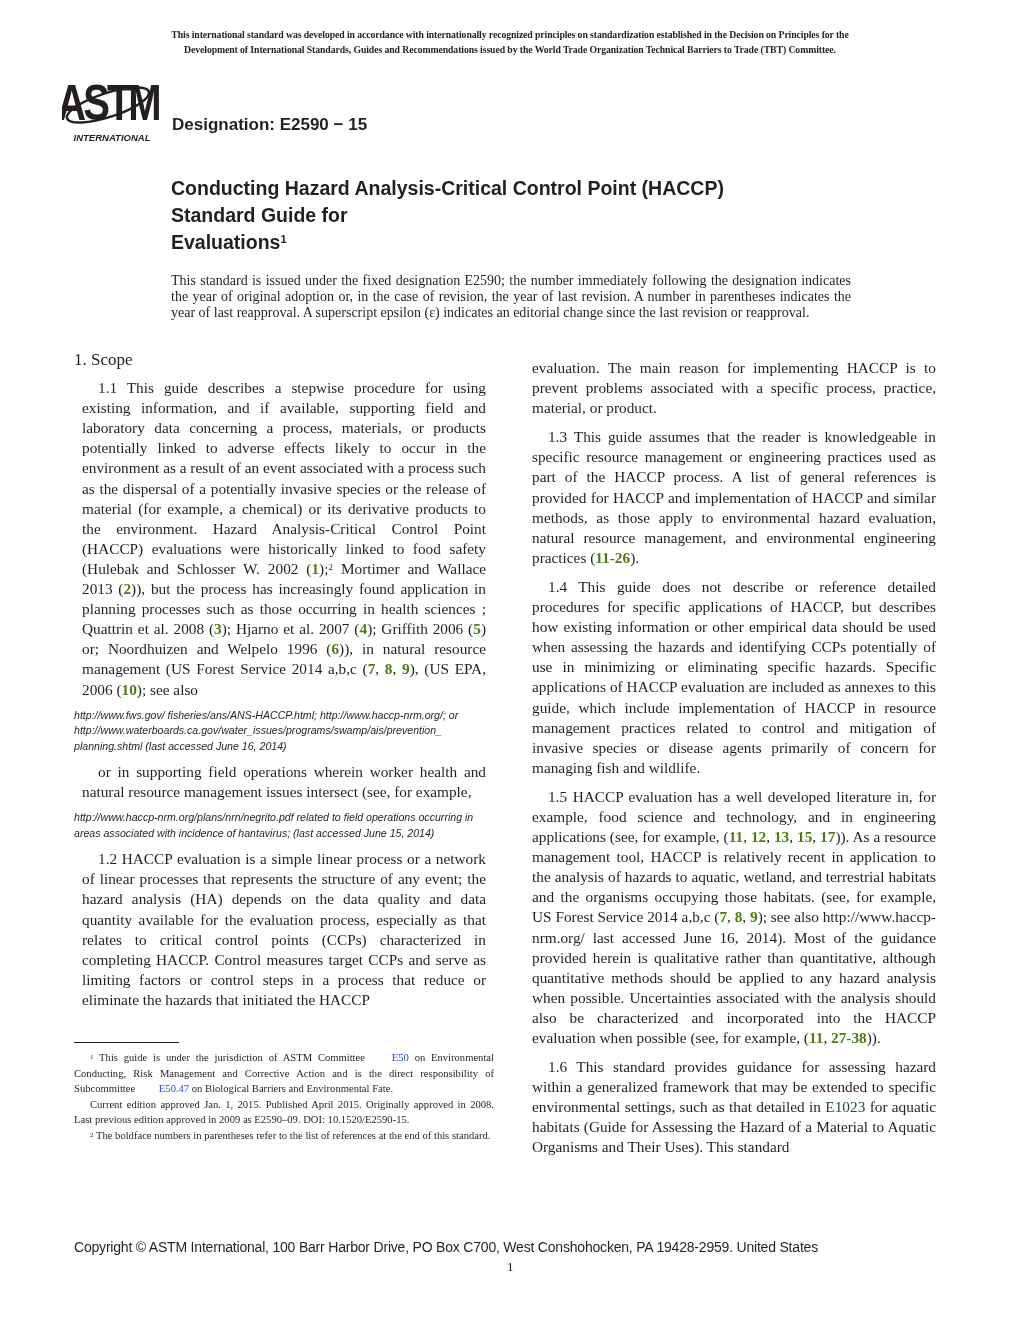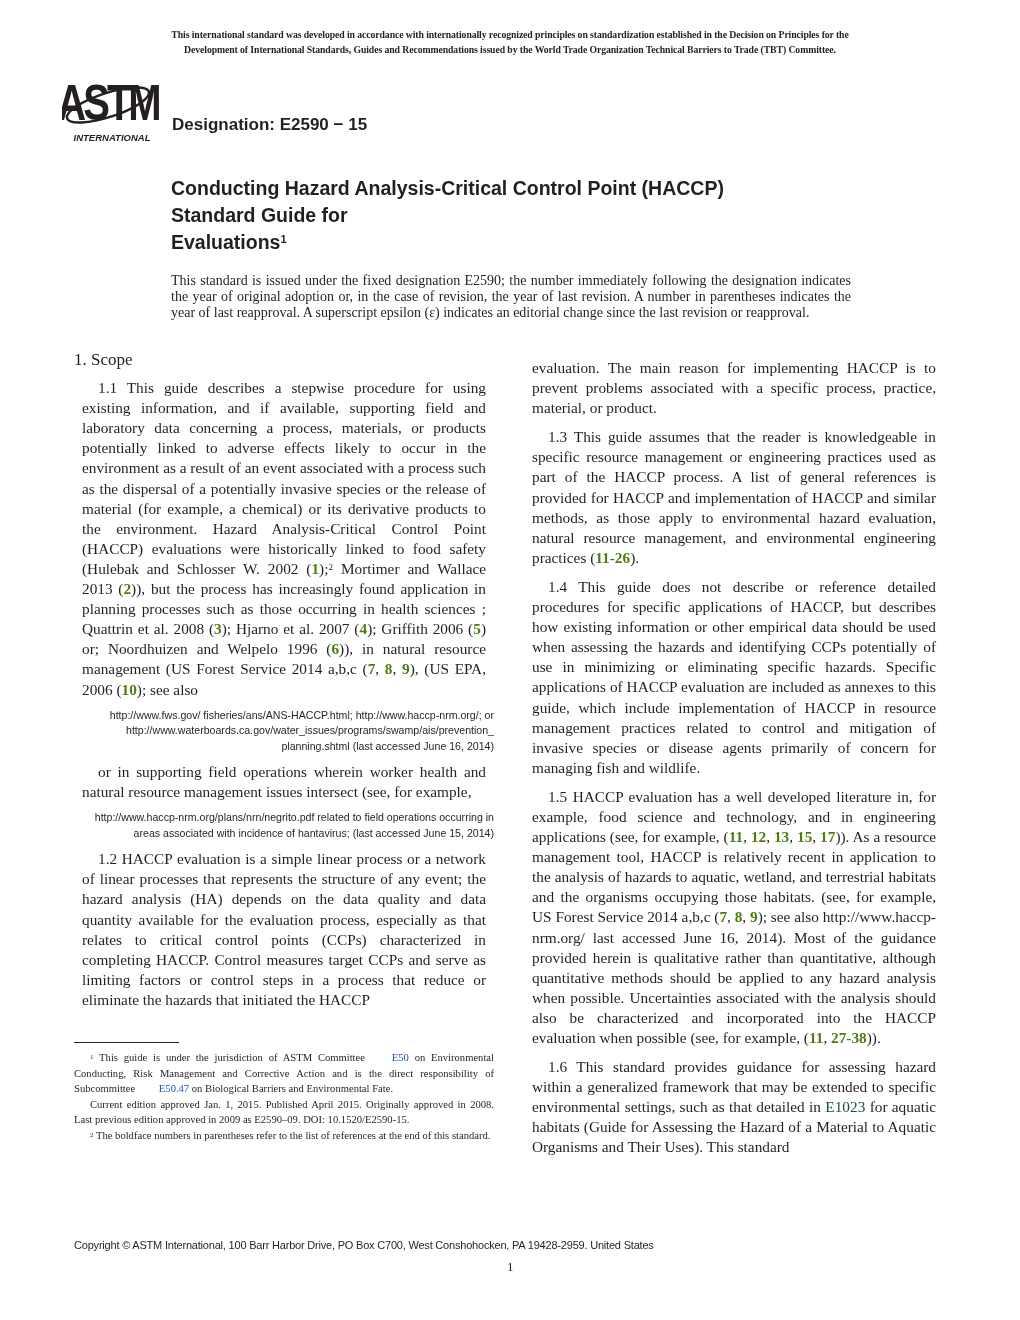--- a/index.html
+++ b/index.html
@@ -13,27 +13,27 @@
   .issued { left:171px; top:273px; width:680px; font-family:"Liberation Serif", serif; font-size:14px; line-height:16px; text-align:justify; }
   .col { font-family:"Liberation Serif", serif; font-size:15.3px; line-height:20.1px; text-align:justify; }
   .col-left { left:74px; top:350px; width:420px; }
   .col-right { left:524px; top:350px; width:420px; }
   .col p { margin:8px; }
   .indent { text-indent:16px; }
   .h1 { font-weight:normal; font-size:17px; margin:0 0 6px 0 !important; }
   .ref { color:#4d7c0f; font-weight:bold; }
   .reflink { color:#14532d; }
   .blue { color:#1f4fc4;margin-left:21px; }
-  .url { font-family:"Liberation Sans", sans-serif; font-size:10.6px; line-height:15.5px; text-align:right; margin:8px 0 6px 0 !important; }
+  .url { font-family:"Liberation Sans", sans-serif; font-size:10.6px; line-height:15.5px; text-align:left; margin:8px 0 6px 0 !important;font-style:italic; }
   .gap { margin-top:9px !important; }
   .fnrule { left:74px; top:1042px; width:105px; height:1px; background:#231f20; }
   .footnotes { left:74px; top:1050px; width:420px; font-family:"Liberation Serif", serif; font-size:10.6px; line-height:15.6px; text-align:justify; }
   .footnotes p { margin:0; text-indent:16px; }
   .footnotes sup { font-size:7px; vertical-align:top; }
-  .copyright { left:74px; top:1239px; font-family:"Liberation Sans", sans-serif; font-size:11px; letter-spacing:-0.2px; }
+  .copyright { left:74px; top:1239px; font-family:"Liberation Sans", sans-serif; font-size:14px; letter-spacing:-0.2px; }
   .pagenum { left:507px; top:1259px; font-family:"Liberation Serif", serif; font-size:13px; }
   sup.fn { font-size:9px; vertical-align:top; position:relative; top:-2px; }
 </style>
 </head>
 <body>
 
 <div class="abs notice">
   <div>This international standard was developed in accordance with internationally recognized principles on standardization established in the Decision on Principles for the</div>
   <div>Development of International Standards, Guides and Recommendations issued by the World Trade Organization Technical Barriers to Trade (TBT) Committee.</div>
 </div>

